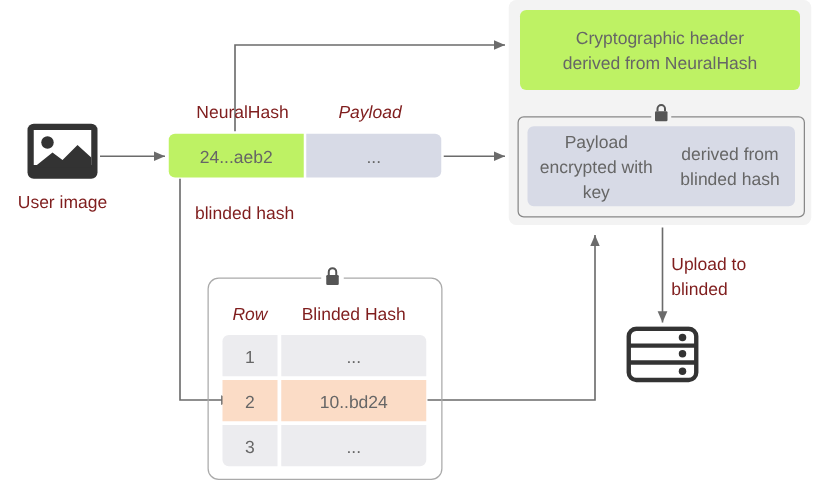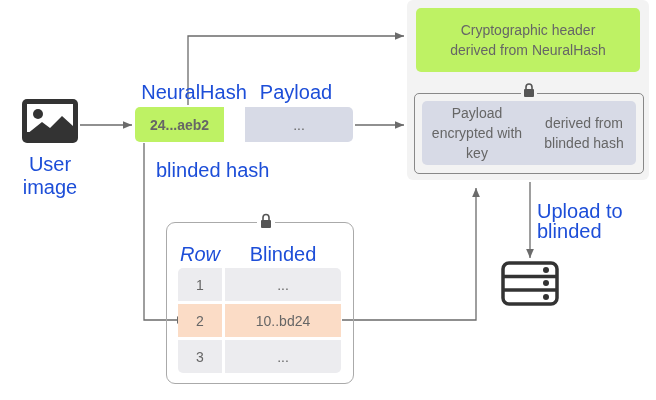--- a/index.html
+++ b/index.html
@@ -1,18 +1,18 @@
 <!DOCTYPE html>
 <html><head>
 <meta charset="utf-8">
 <style>
   html,body{margin:0;padding:0;background:#fff;}
   body{width:656px;height:400px;position:relative;overflow:hidden;font-family:"Liberation Sans",sans-serif;color:#666;}
   .abs{position:absolute;}
-  .lbl{font-size:20px;color:#1d4ed8;}
+  .lbl{font-size:14px;color:#7f1d1d;}
   .ctr{text-align:center;}
   svg.lines{position:absolute;left:0;top:0;}
   .box{border-radius:5px;display:flex;align-items:center;justify-content:center;font-size:14px;color:#666;}
   .teal{background:#bef264;}
   .gray{background:#d7dae6;}
   .orange{background:#fbdcc6;}
   .cell{background:#ececef;}
 </style>
 </head>
 <body>
@@ -43,22 +43,22 @@
   <svg width="60" height="48">
     <rect x="2" y="1" width="56" height="44" rx="5" fill="#333"></rect>
     <rect x="7" y="6" width="46" height="28" fill="#fff"></rect>
     <circle cx="18" cy="16" r="5" fill="#333"></circle>
     <path d="M7,36 L22,24 L30,30 L42,18 L53,28 L53,36 z" fill="#333"></path>
   </svg>
 </div>
 <div class="abs lbl ctr" style="left:0;top:153px;width:100px;">User image</div>
 
 <div class="abs lbl ctr" style="left:134px;top:81px;width:120px;">NeuralHash</div>
-<div class="abs lbl ctr" style="left:246px;top:81px;width:100px;">Payload</div>
-<div class="abs box teal" style="left:135px;top:107px;width:89px;height:35px;border-radius:5px 0 0 5px;font-weight:bold;">24...aeb2</div>
+<div class="abs lbl ctr" style="left:246px;top:81px;width:100px;font-style:italic;">Payload</div>
+<div class="abs box teal" style="left:135px;top:107px;width:108px;height:35px;border-radius:5px 0 0 5px;">24...aeb2</div>
 <div class="abs box gray" style="left:245px;top:107px;width:108px;height:35px;border-radius:0 5px 5px 0;">...</div>
 
 <div class="abs lbl" style="left:156px;top:160px;line-height:20px;">
   <div>blinded hash</div>
 </div>
 
 <div class="abs" style="left:407px;top:0;width:242px;height:180px;background:#f3f3f3;border-radius:6px;">
   <div class="abs box teal ctr" style="left:9px;top:8px;width:224px;height:64px;flex-direction:column;line-height:20px;">
     <div>Cryptographic header</div>
     <div>derived from NeuralHash</div>

